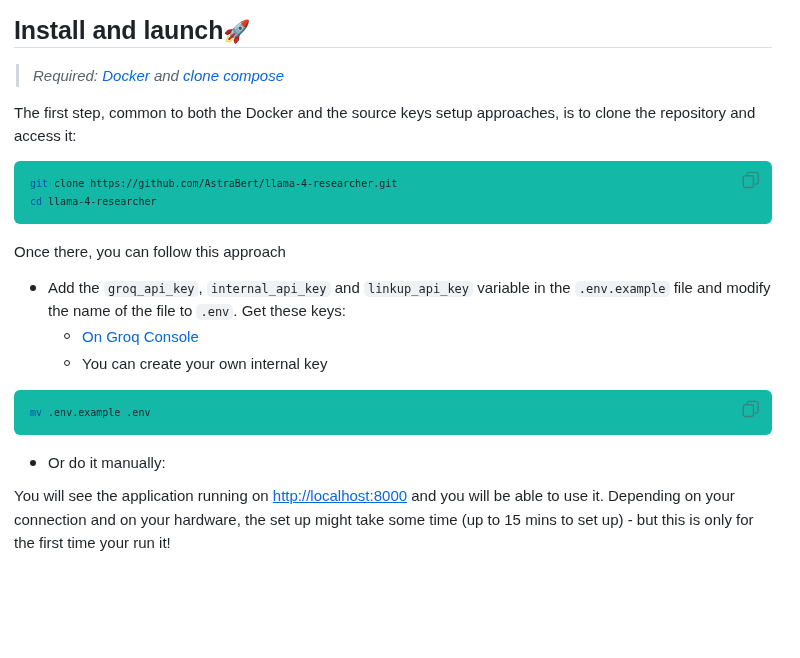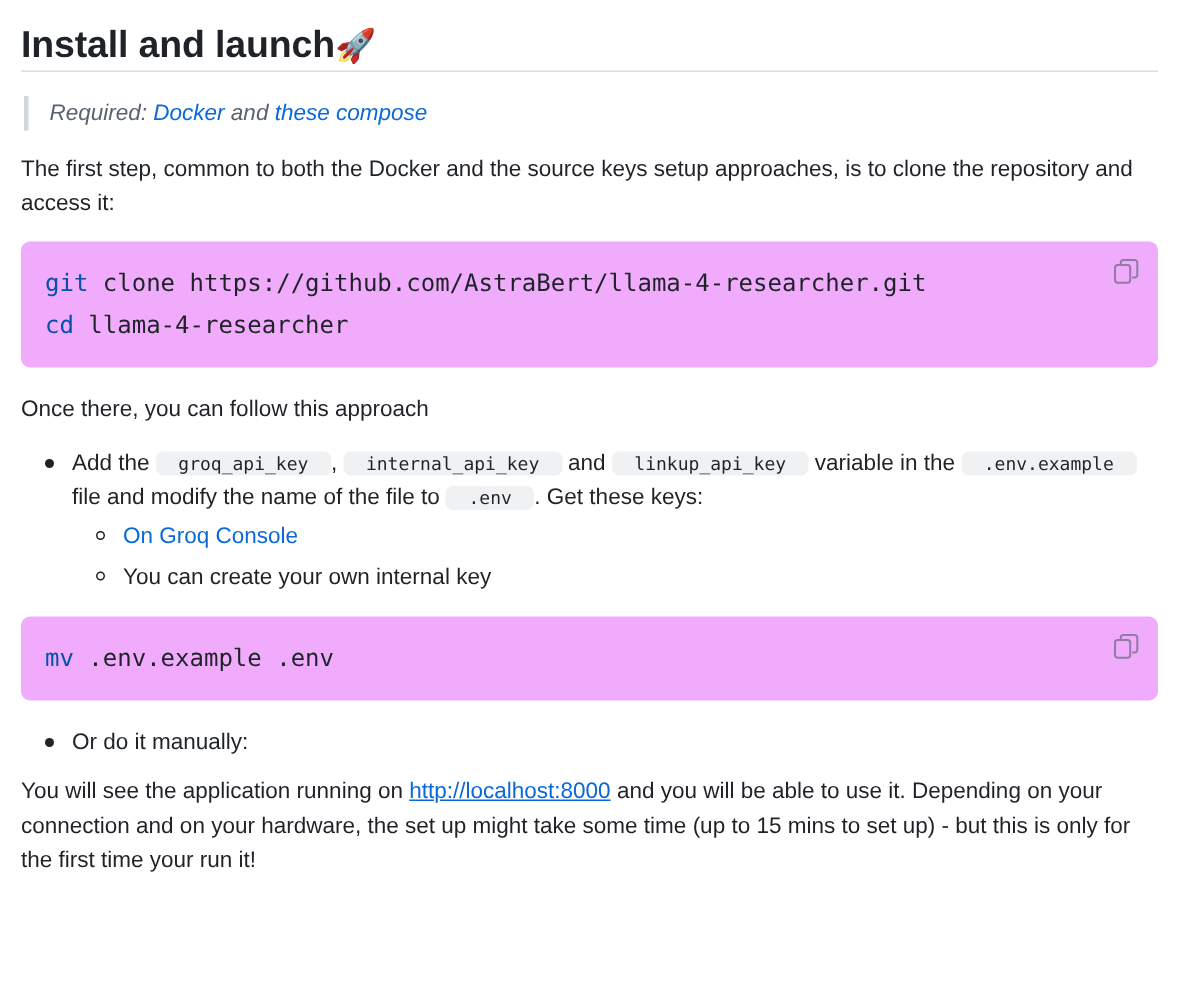--- a/index.html
+++ b/index.html
@@ -44,26 +44,26 @@
     color: #0969da;
     text-decoration: underline;
     font-style: italic;
   }
   p.para {
     margin: 10px 0 12px 0;
     max-width: 760px;
   }
   .code-block {
     position: relative;
-    background: #f0abfc;
+    background: #14b8a6;
     border-radius: 6px;
     padding: 14px 44px 14px 16px;
     margin: 14px 0 16px 0;
     font-family: "DejaVu Sans Mono", monospace;
-    font-size: 16px;
+    font-size: 10px;
     line-height: 1.75;
     color: #1f2328;
     white-space: pre;
     overflow: hidden;
   }
   .code-block .kw {
     color: #0550ae;
   }
   .copy-icon {
     position: absolute;
@@ -112,21 +112,21 @@
     width: 6px;
     height: 6px;
     border-radius: 50%;
     border: 1px solid #1f2328;
     box-sizing: border-box;
     background: transparent;
   }
   code.inline {
     background: #eff1f3;
     border-radius: 5px;
-    padding: 1px 15px;
+    padding: 1px 4px;
     font-family: "DejaVu Sans Mono", monospace;
     font-size: 12px;
     color: #1f2328;
   }
   a.link {
     color: #0969da;
     text-decoration: none;
   }
   a.link.underlined {
     text-decoration: underline;
@@ -144,21 +144,21 @@
 <body>
 
 <div class="page">
 
   <h1 class="title"><span>Install and launch</span><span class="emoji">🚀</span></h1>
 
   <div class="quote">
     <span>Required:</span>
     <a class="link" href="#">Docker</a>
     <span>and</span>
-    <a class="link" href="#">these compose</a>
+    <a class="link" href="#">clone compose</a>
   </div>
 
   <p class="para">The first step, common to both the Docker and the source keys setup approaches, is to clone the repository and access it:</p>
 
   <div class="code-block"><span class="kw">git</span><span> clone https://github.com/AstraBert/llama-4-researcher.git</span>
 <span class="kw">cd</span><span> llama-4-researcher</span><span class="copy-icon"><svg width="18" height="18" viewBox="0 0 16 16">
           <rect x="1.2" y="4.2" width="9" height="10.5" rx="1.6" fill="none" stroke="#57606a" stroke-width="1.2"></rect>
           <path d="M4.6 4.2V2.8a1.6 1.6 0 0 1 1.6-1.6h6.6a1.6 1.6 0 0 1 1.6 1.6v7.2a1.6 1.6 0 0 1-1.6 1.6h-1.4" fill="none" stroke="#57606a" stroke-width="1.2"></path>
         </svg></span></div>
 

